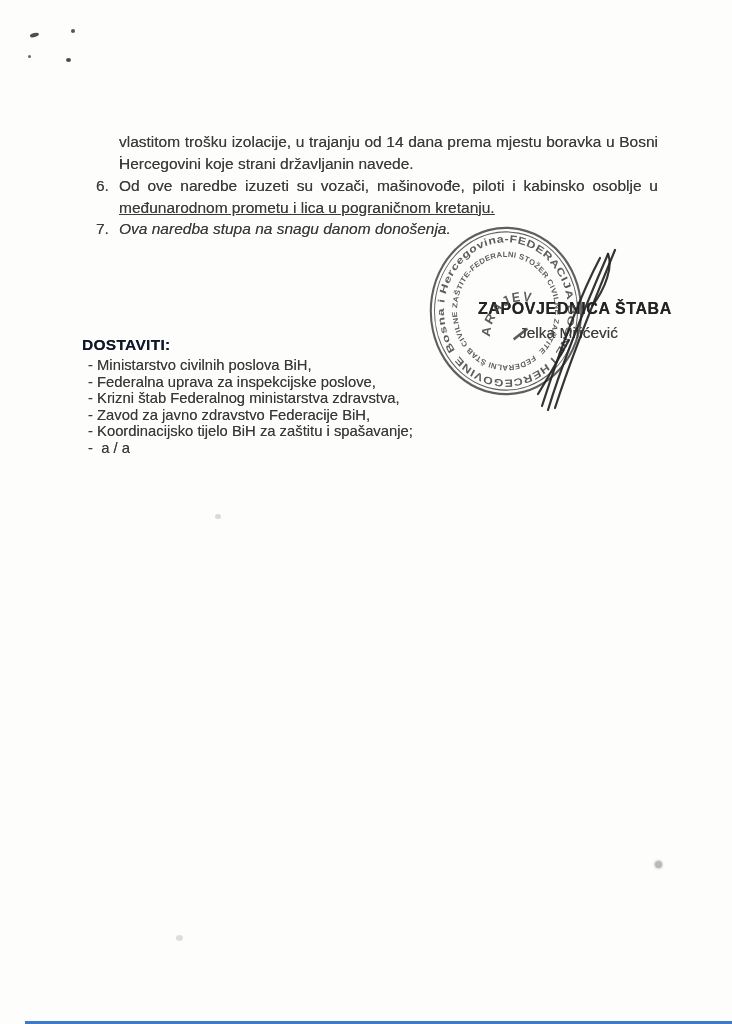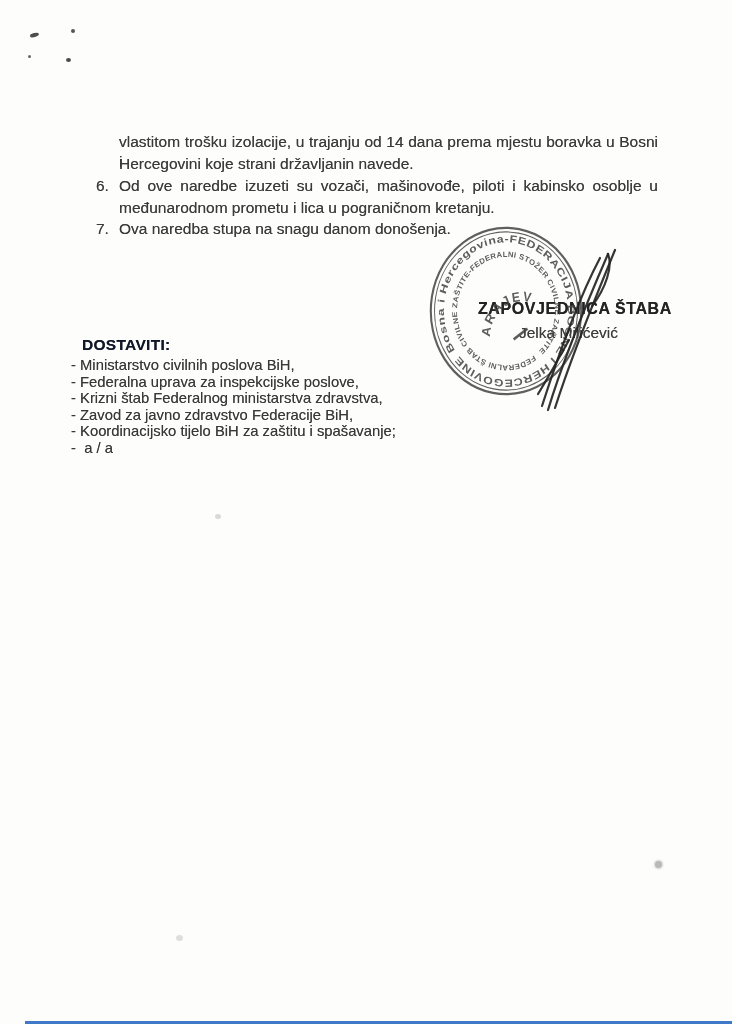--- a/index.html
+++ b/index.html
@@ -49,21 +49,21 @@
   .sig path{stroke:#242424;stroke-width:2.2;fill:none;stroke-linecap:round;opacity:.92;}
   
   .dist{position:absolute;left:71px;top:336px;z-index:1;}
   .dist-head{
     font-size:15.5px;font-weight:bold;color:#0f172a;
     margin-left:11px;margin-bottom:3px;letter-spacing:.3px;
     text-shadow:0 0 .5px rgba(40,40,40,.8);
   }
   .dist-item{
     font-size:14.8px;line-height:16.6px;color:#383838;
-    white-space:pre;text-shadow:0 0 .5px rgba(70,70,70,.7);
+    white-space:pre;text-shadow:0 0 .5px rgba(70,70,70,.7);margin-left:17px;
   }
   
   .speck{position:absolute;border-radius:50%;}
   .blue-edge{
     position:absolute;left:25px;right:0;bottom:0;height:3px;
     background:#4179c9;z-index:5;
   }
 </style>
 </head>
 <body>
@@ -73,24 +73,24 @@
   <div class="speck" style="left:30px;top:33px;width:9px;height:4px;background:#4e4e4e;border-radius:40% 60% 60% 40%;transform:rotate(-15deg);"></div>
   <div class="speck" style="left:71px;top:29px;width:4px;height:4px;background:#555;"></div>
   <div class="speck" style="left:28px;top:55px;width:3px;height:3px;background:#666;"></div>
   <div class="speck" style="left:66px;top:58px;width:5px;height:4px;background:#4a4a4a;"></div>
 
   <div class="bodyline just" style="left:119px;top:124px;">vlastitom trošku izolacije, u trajanju od 14 dana prema mjestu boravka u Bosni i</div>
   <div class="bodyline" style="left:119px;top:145.5px;">Hercegovini koje strani državljanin navede.</div>
 
   <div class="bodyline" style="left:96px;top:168px;">6.</div>
   <div class="bodyline just" style="left:119px;top:168px;">Od ove naredbe izuzeti su vozači, mašinovođe, piloti i kabinsko osoblje u</div>
-  <div class="bodyline" style="left:119px;top:189.5px;">međunarodnom prometu i lica u pograničnom kretanju.</div>
+  <div class="bodyline" style="left:119px;top:189.5px;text-decoration:underline;">međunarodnom prometu i lica u pograničnom kretanju.</div>
 
   <div class="bodyline" style="left:96px;top:211px;">7.</div>
-  <div class="bodyline" style="left:119px;top:211px;">Ova naredba stupa na snagu danom donošenja.</div>
+  <div class="bodyline" style="left:119px;top:211px;font-style:italic;">Ova naredba stupa na snagu danom donošenja.</div>
 
   <div class="cmd-title">ZAPOVJEDNICA ŠTABA</div>
   <div class="cmd-name">Jelka Milićević</div>
 
   <svg class="stamp" width="172" height="186" viewBox="0 0 172 186">
     <defs>
       <path id="outerTextPath" d="M -66,0 A 66,66 0 1 1 66,0 A 66,66 0 1 1 -66,0"></path>
       <path id="innerTextPath" d="M 0,52 A 52,52 0 1 1 0,-52 A 52,52 0 1 1 0,52"></path>
       <path id="centerArc" d="M -30,14 A 34,34 0 0 1 30,14"></path>
     </defs>

